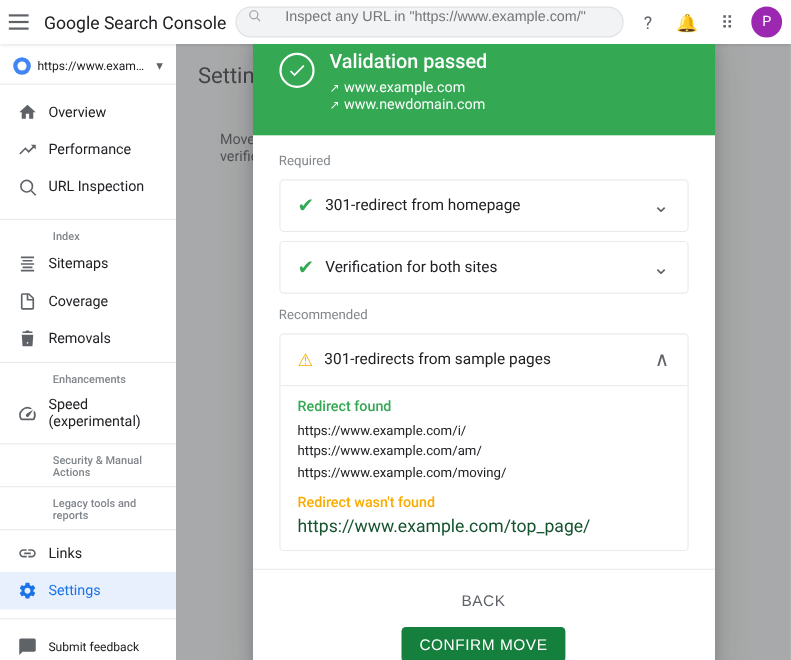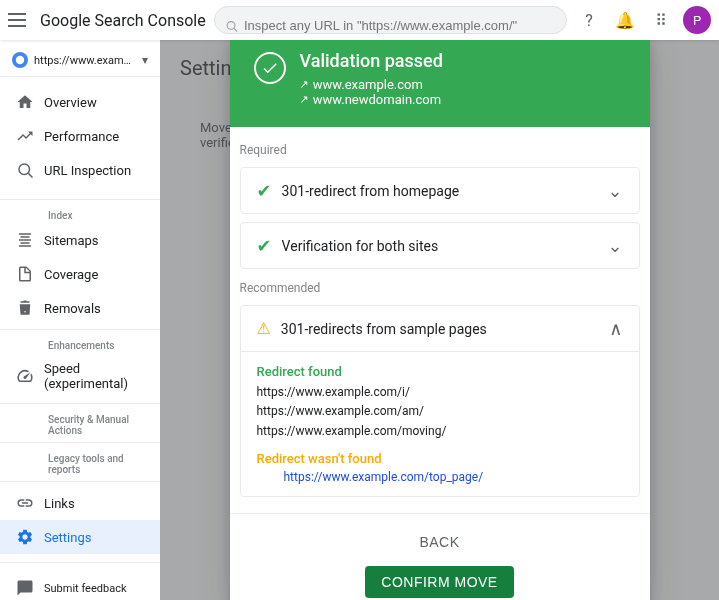--- a/index.html
+++ b/index.html
@@ -10,21 +10,21 @@
       display: flex; align-items: center; height: 40px;
       background: #fff; padding: 0 8px; gap: 8px;
       box-shadow: 0 1px 3px rgba(0,0,0,0.12); position: relative; z-index: 10;
     }
     .hamburger-icon { width: 24px; height: 24px; display: flex; flex-direction: column; justify-content: center; gap: 4px; cursor: pointer; }
     .hamburger-icon span { display: block; width: 18px; height: 2px; background: #5f6368; }
     .app-title { font-size: 16px; color: #202124; font-weight: 400; white-space: nowrap; }
     .search-bar {
       flex: 1; max-width: 480px; height: 28px;
       background: #f1f3f4; border: 1px solid #dfe1e5; border-radius: 14px;
-      display: flex; align-items: flex-end; padding: 0 10px; gap: 6px;
+      display: flex; align-items: flex-start; padding: 0 10px; gap: 22px;
     }
     .search-bar input {
       border: none; background: transparent; font-size: 13px; color: #202124; width: 100%; outline: none;
     }
     .header-icons { margin-left: auto; display: flex; align-items: center; gap: 8px; }
     .header-icon { width: 28px; height: 28px; border-radius: 50%; display: flex; align-items: center; justify-content: center; cursor: pointer; color: #5f6368; font-size: 16px; }
     .avatar { width: 28px; height: 28px; border-radius: 50%; background: #9c27b0; display: flex; align-items: center; justify-content: center; color: white; font-size: 13px; }
 
     
     .main-layout { display: flex; height: calc(600px - 40px); }
@@ -68,21 +68,21 @@
     .check-circle {
       width: 32px; height: 32px; border-radius: 50%; border: 2px solid #fff;
       display: flex; align-items: center; justify-content: center; flex-shrink: 0; margin-top: 2px;
     }
     .check-circle svg { width: 18px; height: 18px; }
     .modal-header-text {}
     .modal-title { font-size: 18px; font-weight: 500; color: #fff; margin-bottom: 6px; text-align: center; }
     .modal-domains { font-size: 13px; color: #fff; }
     .modal-domains div { display: flex; align-items: center; gap: 4px; }
 
-    .modal-body { padding: 16px 10px; }
+    .modal-body { padding: 16px 24px; }
     .section-label { font-size: 12px; color: #80868b; margin-bottom: 10px; }
     .check-item {
       border: 1px solid #e8eaed; border-radius: 4px; padding: 12px 16px;
       display: flex; align-items: center; justify-content: space-between;
       margin-bottom: 8px; cursor: pointer;
     }
     .check-item-left { display: flex; align-items: center; gap: 10px; }
     .check-item-text { font-size: 14px; color: #202124; }
     .chevron-icon { color: #5f6368; font-size: 18px; }
     .green-check { color: #34a853; font-size: 18px; }
@@ -90,21 +90,21 @@
 
     .recommended-section { margin-top: 12px; }
     .expanded-item { border: 1px solid #e8eaed; border-radius: 4px; margin-bottom: 0; }
     .expanded-header {
       padding: 12px 16px; display: flex; align-items: center; justify-content: space-between; cursor: pointer;
     }
     .expanded-body { padding: 12px 16px; border-top: 1px solid #e8eaed; }
     .redirect-label { font-size: 13px; color: #34a853; font-weight: 500; margin-bottom: 4px; }
     .redirect-url { font-size: 12px; color: #202124; line-height: 1.6; }
     .redirect-warn-label { font-size: 13px; color: #f9ab00; font-weight: 500; margin-top: 10px; margin-bottom: 4px; }
-    .redirect-warn-url { font-size: 12px; color: #1d4ed8; margin-left: 27px; }
+    .redirect-warn-url { font-size: 16px; color: #14532d; }
 
     .modal-footer {
       display: flex; justify-content: flex-end; align-items: center;
       padding: 12px 20px; gap: 8px; border-top: 1px solid #e8eaed; flex-direction: column;
     }
     .btn-back {
       font-size: 14px; color: #5f6368; background: none; border: none;
       padding: 8px 16px; cursor: pointer; font-weight: 500; letter-spacing: 0.5px;
     }
     .btn-confirm {

